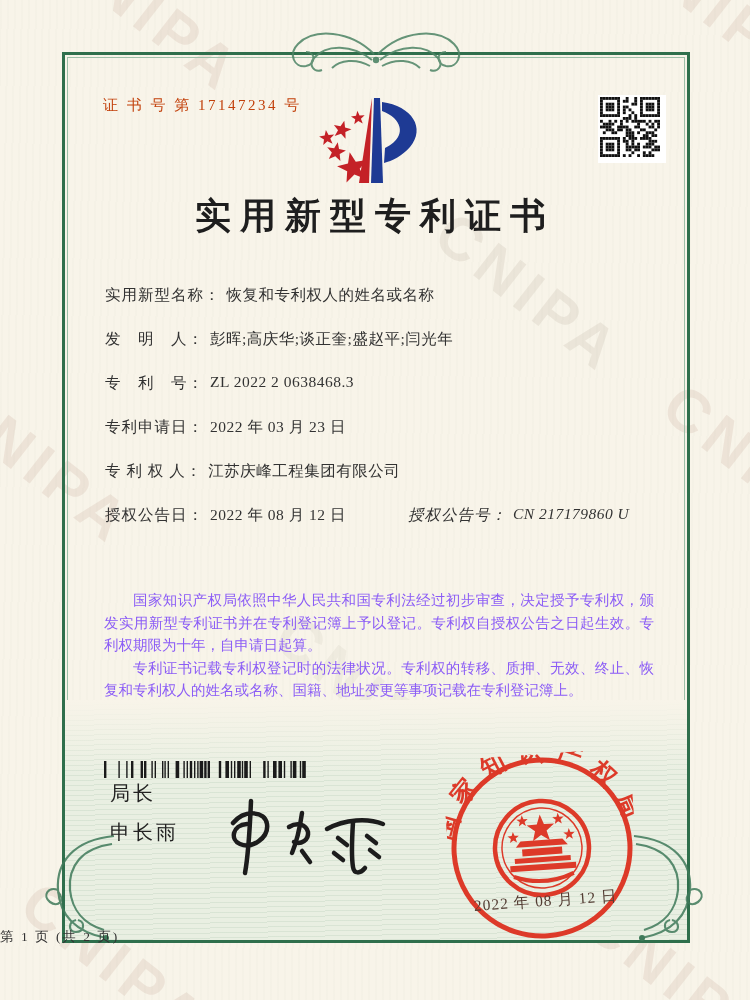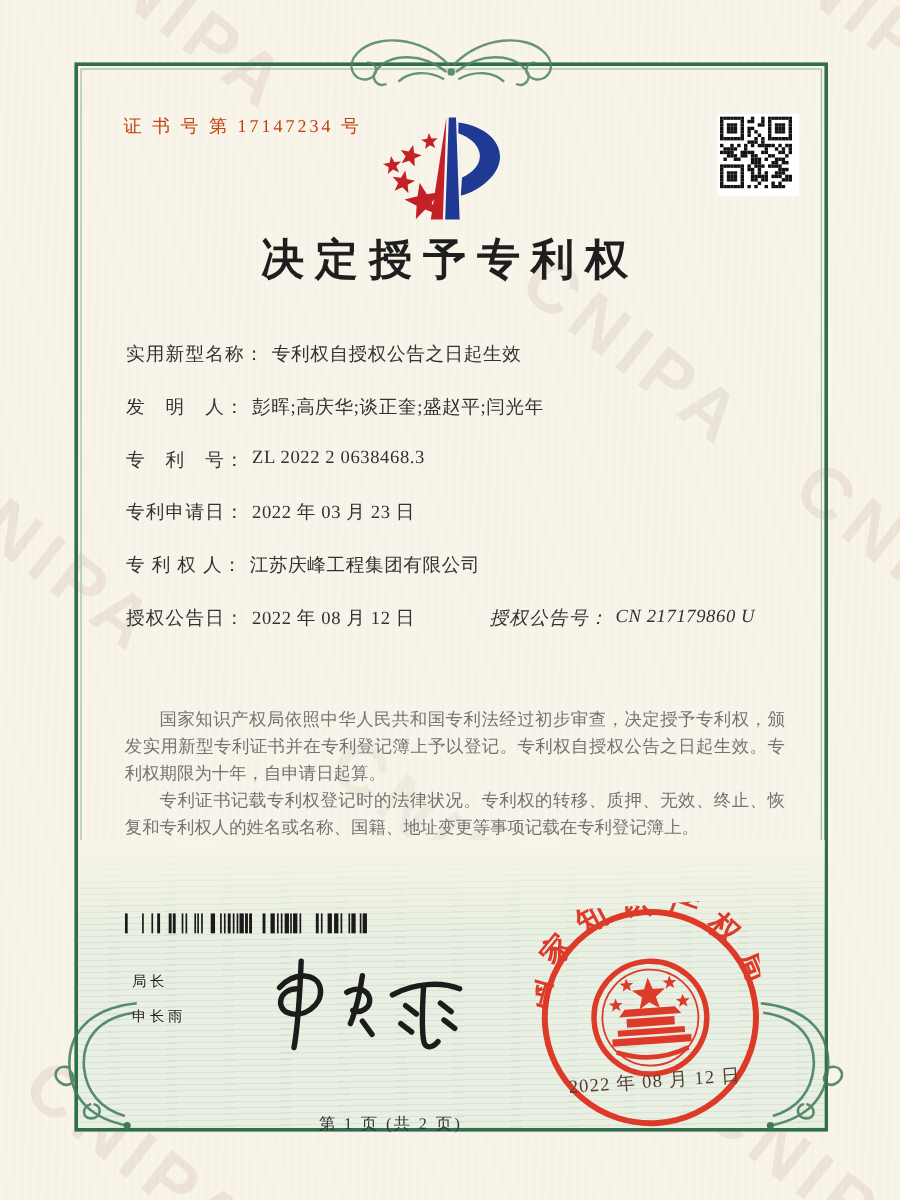--- a/index.html
+++ b/index.html
@@ -28,30 +28,30 @@
   .qr{position:absolute;left:598px;top:95px;width:64px;height:64px;background:#fff;padding:2px;z-index:3;}
   .logo{position:absolute;left:303px;top:88px;z-index:3;}
   .title{position:absolute;left:0;top:192px;width:750px;text-align:center;font-size:36px;font-weight:bold;
     letter-spacing:9px;color:#1e1e1e;z-index:3;}
   .fields{position:absolute;left:105px;top:285px;width:548px;z-index:3;}
   .frow{height:44px;display:flex;align-items:flex-start;font-size:15.5px;color:#323232;}
   .flabel{white-space:pre;letter-spacing:1px;text-align:center;}
   .fvalue{white-space:pre;letter-spacing:0.5px;margin-left:6px;}
   .g2{margin-left:62px;display:flex;font-style:italic;}
   .paras{position:absolute;left:104px;top:589px;width:550px;font-size:14.5px;line-height:22.5px;
-    color:#737373;text-align:justify;z-index:3;font-family:Liberation Serif, serif;}
+    color:#8b5cf6;text-align:justify;z-index:3;font-family:Liberation Serif, serif;}
   .paras p{margin:0;text-indent:2em;}
   .barcode{position:absolute;left:104px;top:761px;z-index:3;}
-  .signer{position:absolute;left:110px;top:810px;z-index:3;font-family:"Liberation Sans",sans-serif;
-    font-size:12px;letter-spacing:3px;color:#222;}
+  .signer{position:absolute;left:110px;top:780px;z-index:3;font-family:"Liberation Sans",sans-serif;
+    font-size:20px;letter-spacing:3px;color:#222;}
   .signer div{margin-bottom:12px;}
   .autograph{position:absolute;left:205px;top:793px;z-index:3;}
   .seal{position:absolute;left:448px;top:754px;width:188px;height:188px;z-index:4;transform:rotate(-4deg);
     opacity:0.94;}
-  .page-num{position:absolute;left:0;top:928px;width:651px;text-align:center;font-size:13.5px;
+  .page-num{position:absolute;left:0;top:928px;width:651px;font-size:13.5px;
     letter-spacing:2px;color:#333;z-index:3;}
   .cont-note{position:absolute;left:0;top:960px;width:750px;text-align:center;font-size:15.5px;
     letter-spacing:3px;color:#232323;z-index:3;}
   .cont-note span{background:rgba(255,255,255,0.55);padding:2px 8px;}
 </style>
 </head>
 <body>
 
 <div class="page">
 
@@ -343,26 +343,26 @@
       <use href="#star" transform="translate(33,64) scale(1.0) rotate(10)"></use>
       <use href="#star" transform="translate(24,50) scale(0.8) rotate(-8)"></use>
       <use href="#star" transform="translate(39,42) scale(0.95) rotate(14)"></use>
       <use href="#star" transform="translate(55,30) scale(0.72) rotate(-5)"></use>
     </g>
     <polygon points="69,10 56,95 66,95" fill="#c42127"></polygon>
     <polygon points="71,10 68,95 80,95 77,10" fill="#1e3a94"></polygon>
     <path d="M79,14 C109,18 123,40 107,59 C99,68 89,73 81,75 L82,60 C95,54 103,42 91,30 C88,27 84,25 79,23 Z" fill="#1e3a94"></path>
   </svg>
 
-  <div class="title">决定授予专利权</div>
+  <div class="title">实用新型专利证书</div>
 
   <div class="fields">
     <div class="frow">
       <span class="flabel">实用新型名称：</span>
-      <span class="fvalue">专利权自授权公告之日起生效</span>
+      <span class="fvalue">恢复和专利权人的姓名或名称</span>
     </div>
     <div class="frow">
       <span class="flabel">发　明　人：</span>
       <span class="fvalue">彭晖;高庆华;谈正奎;盛赵平;闫光年</span>
     </div>
     <div class="frow">
       <span class="flabel">专　利　号：</span>
       <span class="fvalue">ZL 2022 2 0638468.3</span>
     </div>
     <div class="frow">

